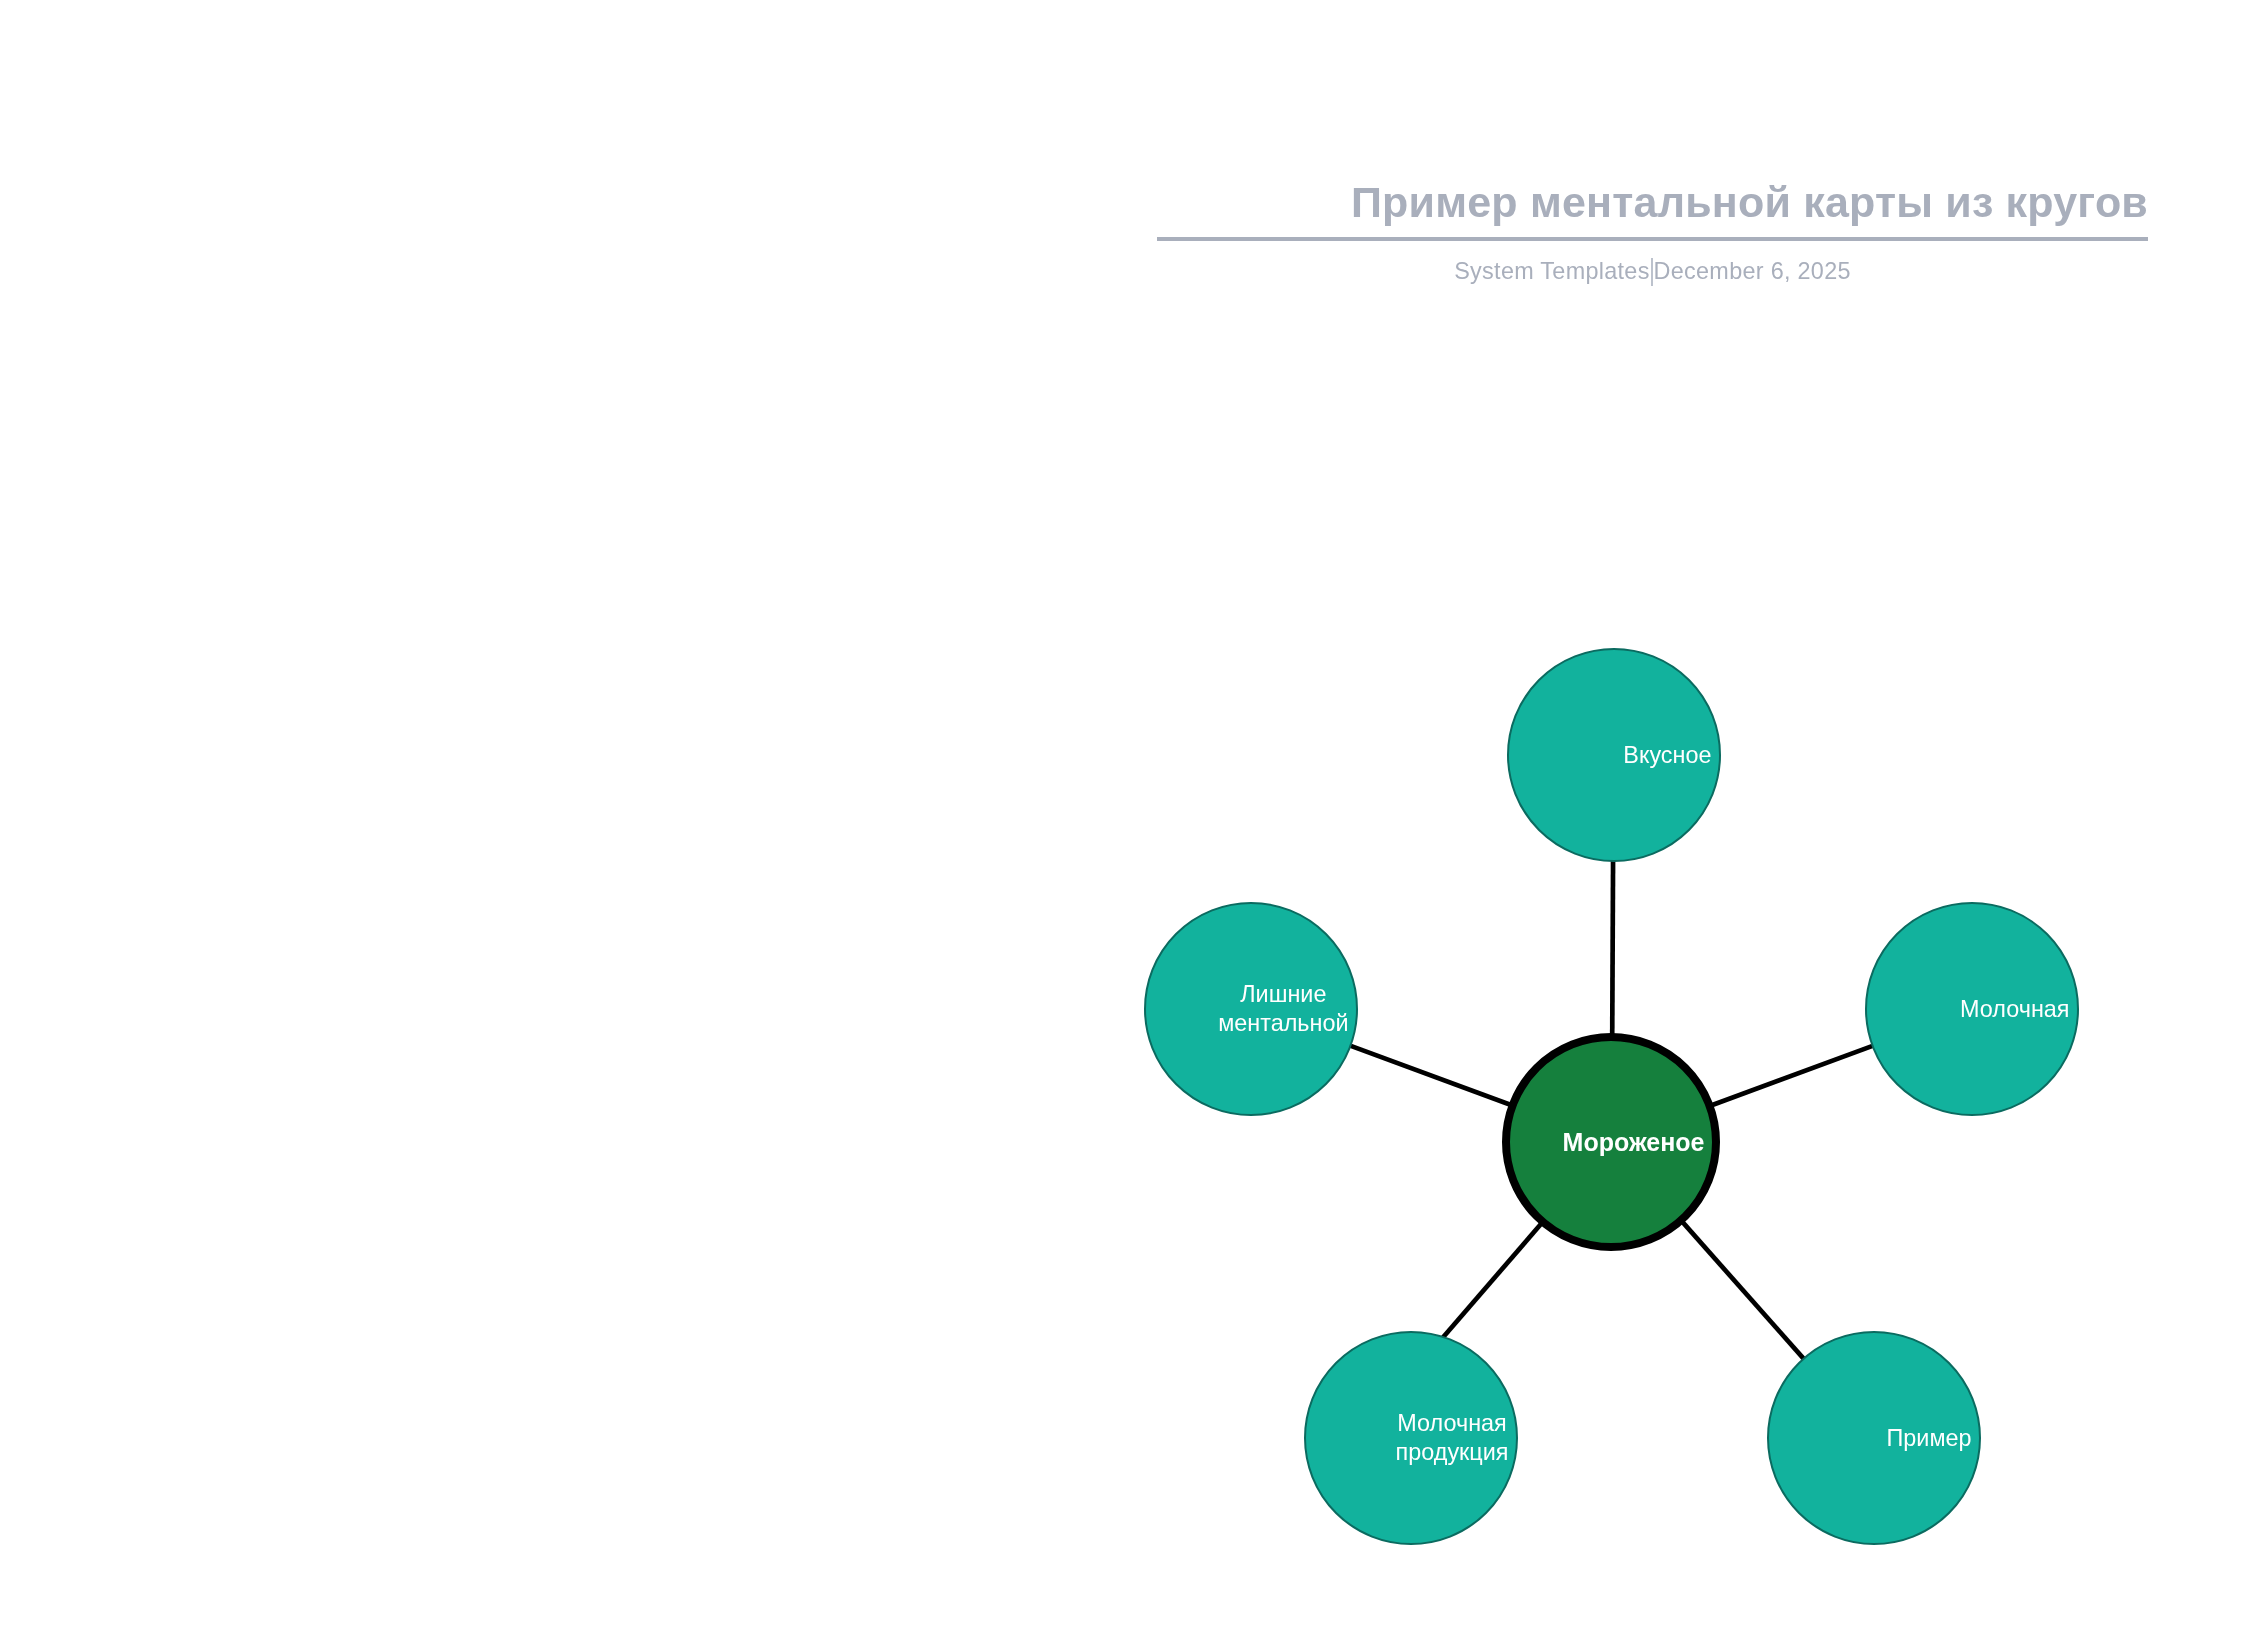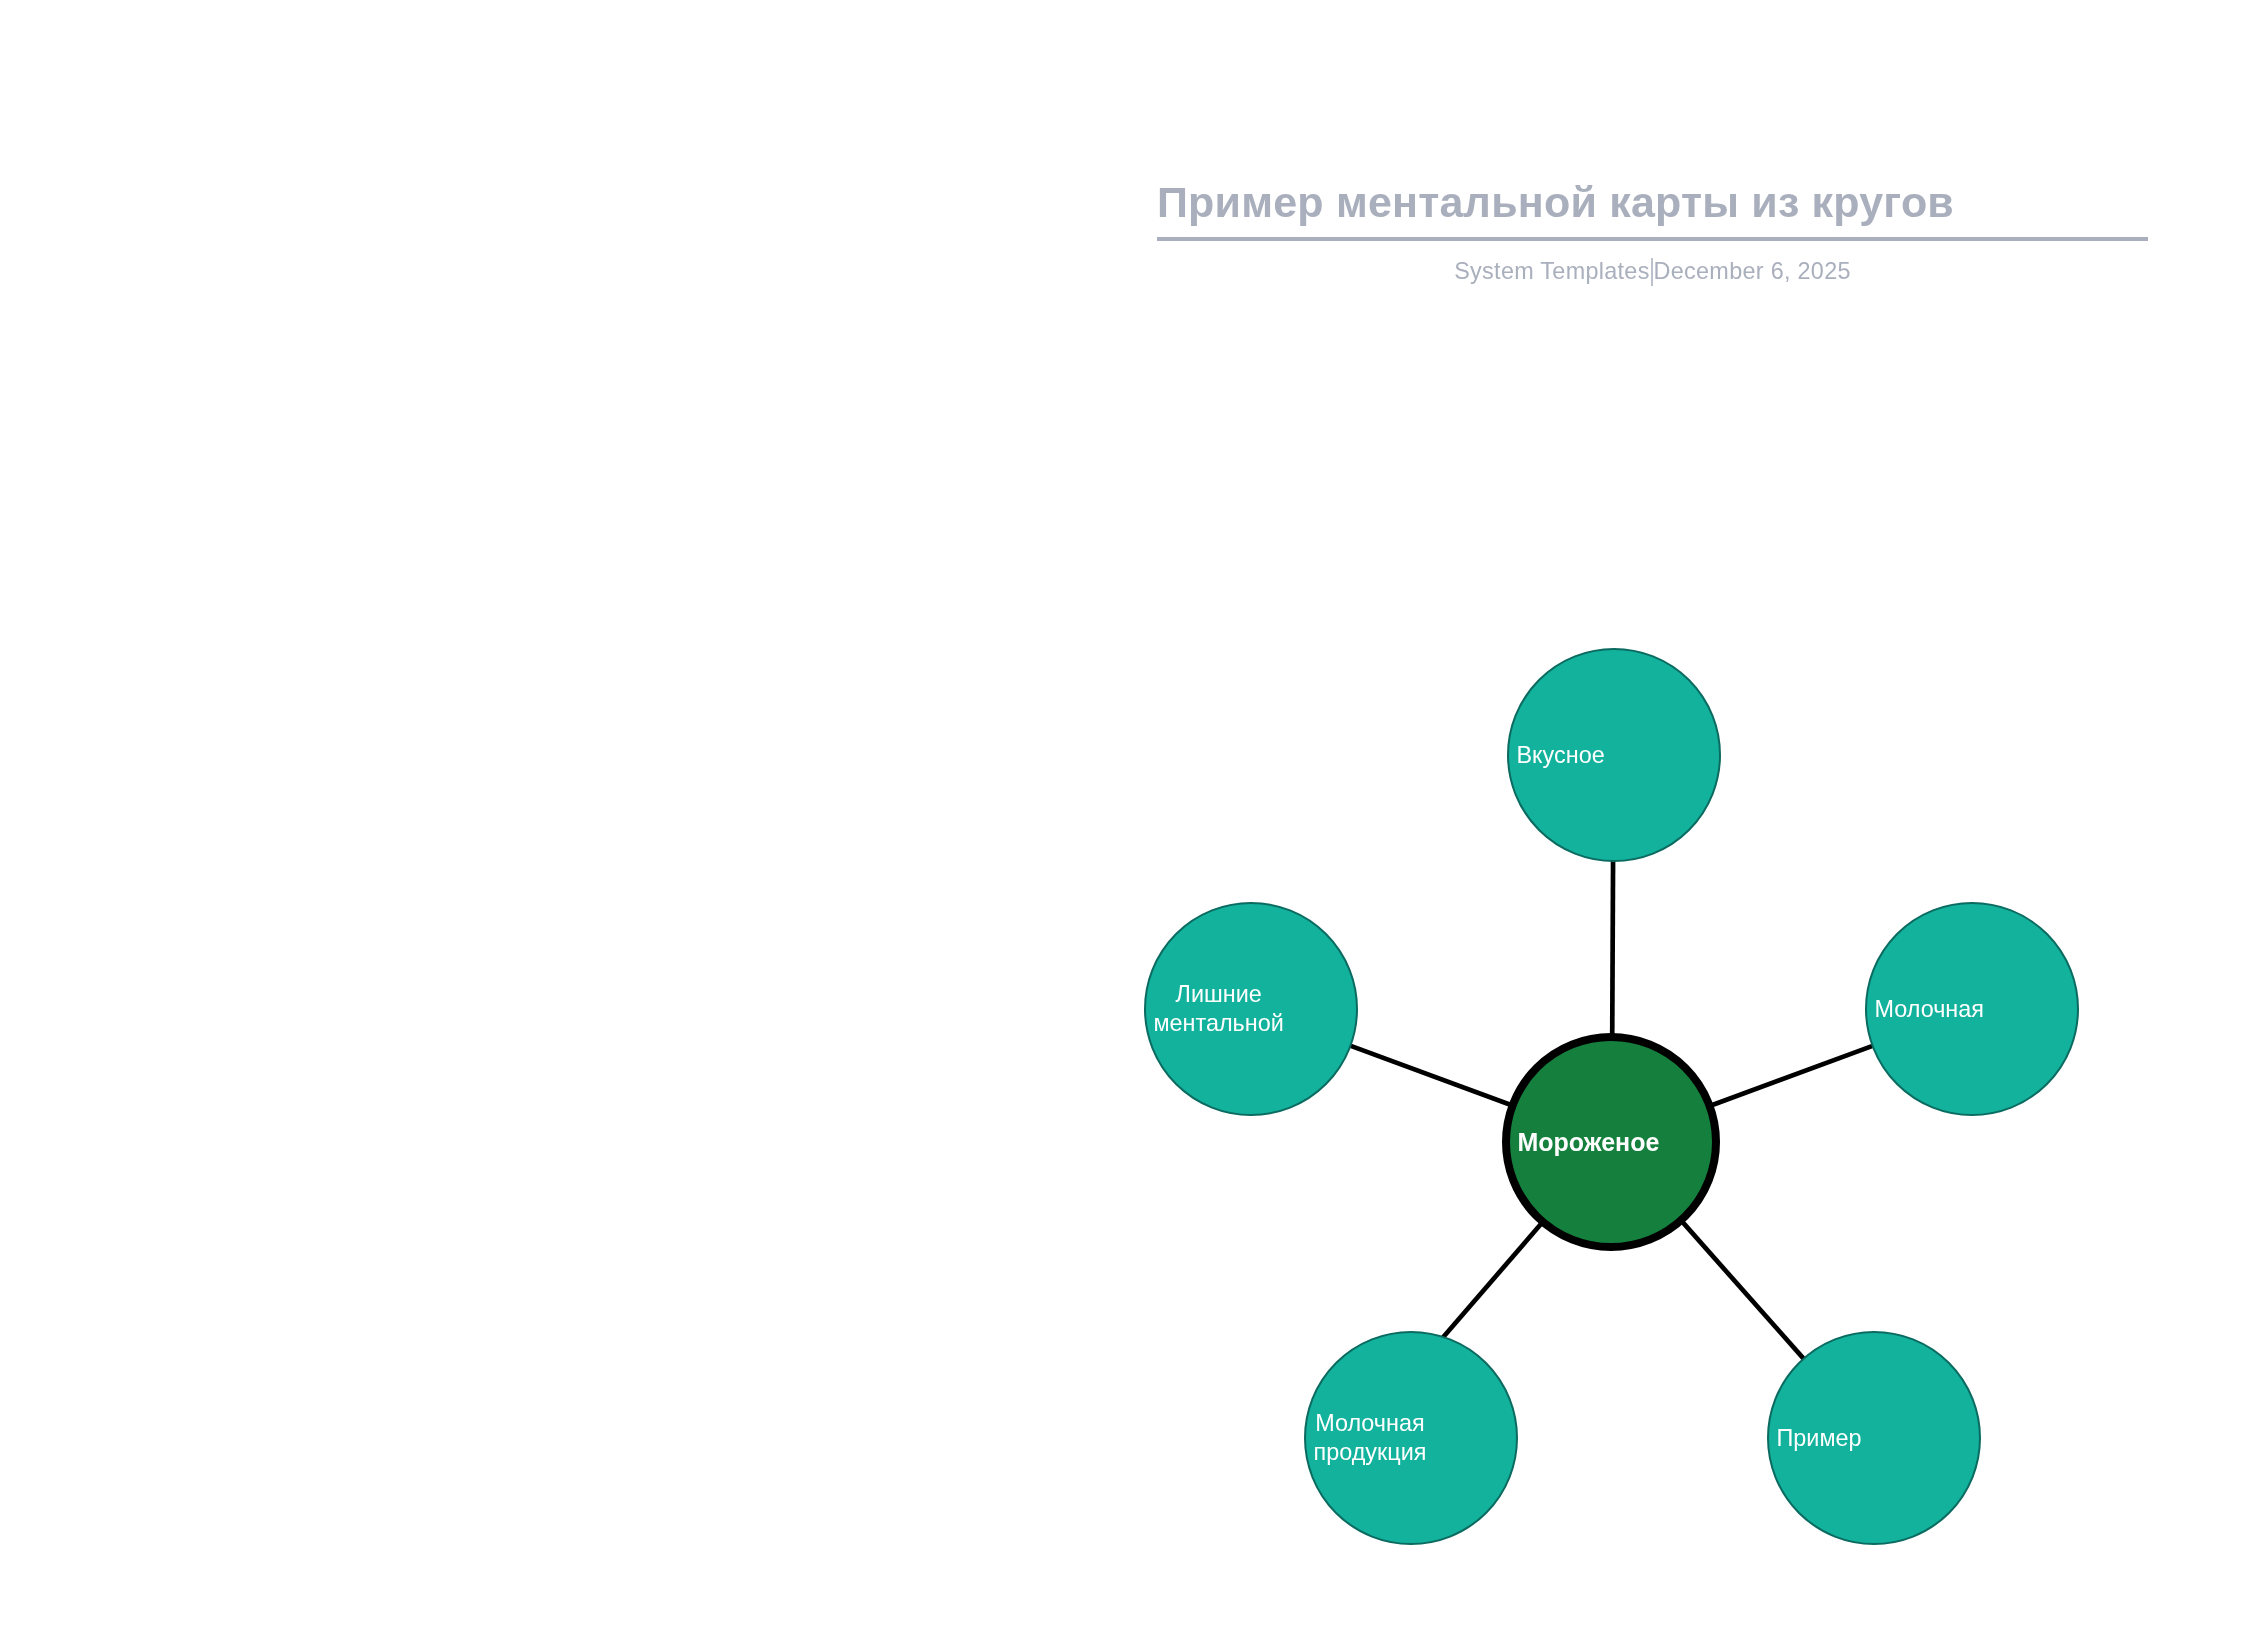--- a/index.html
+++ b/index.html
@@ -16,20 +16,21 @@
   }
 
   
   #header-block {
     position: absolute;
     left: 1157px;
     top: 178px;
     width: 991px;
   }
   #page-title {
+    text-align: right;
     font-size: 43px;
     font-weight: bold;
     color: #a9afbc;
     line-height: 1.15;
     letter-spacing: 0.2px;
     white-space: nowrap;
   }
   #title-rule {
     margin-top: 9.4px;
     height: 3.7px;
@@ -67,21 +68,21 @@
     width: 2249px;
     height: 1649px;
     pointer-events: none;
   }
 
   .node {
     position: absolute;
     border-radius: 50%;
     display: flex;
     align-items: center;
-    justify-content: flex-start;
+    justify-content: flex-end;
     box-sizing: border-box;
     text-align: center;
     color: #ffffff;
   }
   .node-label {
     display: block;
     line-height: 1.22;
     white-space: pre-line;
     padding: 0 7.5px;
   }

